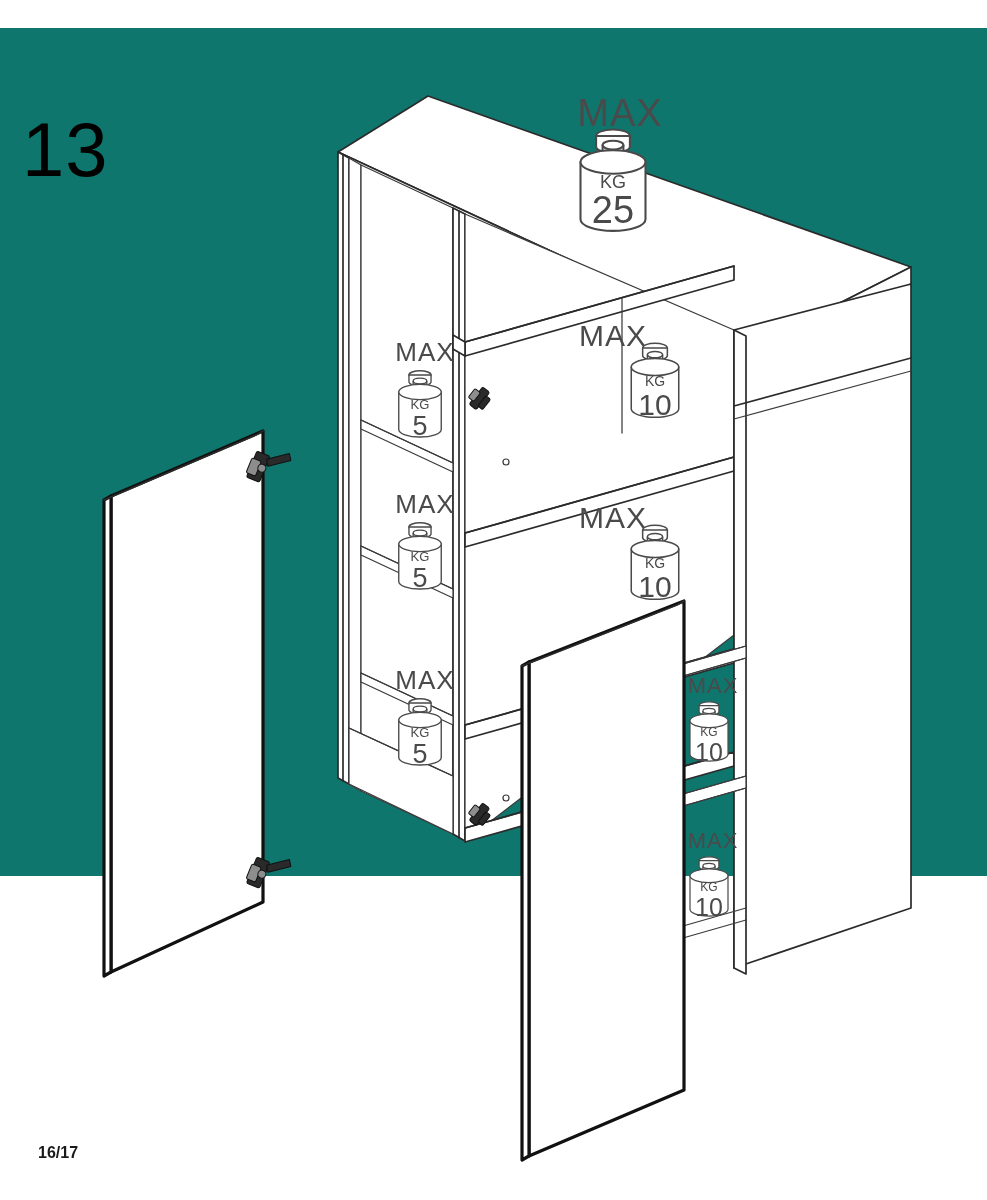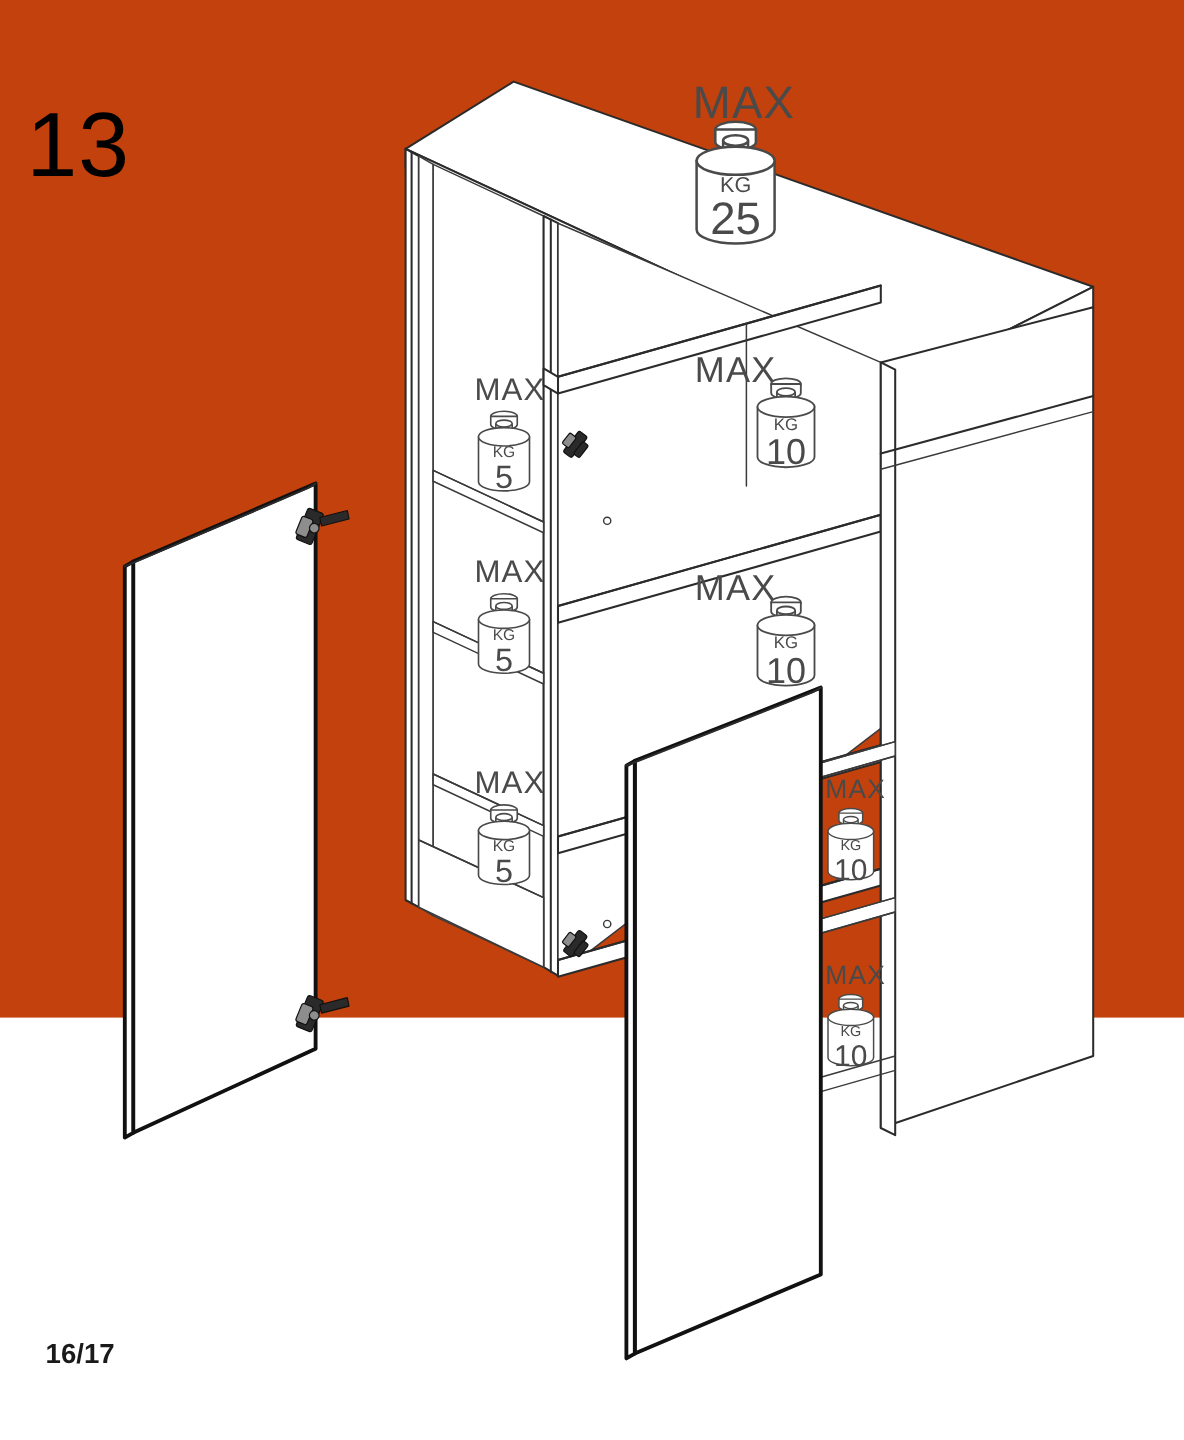--- a/index.html
+++ b/index.html
@@ -15,21 +15,22 @@
     overflow: hidden;
     font-family: "Liberation Sans", sans-serif;
     color: #000000;
   }
 
   #page {
     position: absolute;
     inset: 0;
     width: 987px;
     height: 848px;
-    background: #c2410c;
+    background: #0f766e;
+    margin-top: 28px;
   }
 
   
   #step-number {
     position: absolute;
     left: 22px;
     top: 84px;
     font-family: "Liberation Sans", sans-serif;
     font-size: 76px;
     font-weight: 400;
@@ -38,21 +39,21 @@
     color: #000000;
     user-select: none;
   }
 
   
   #page-indicator {
     position: absolute;
     left: 38px;
     top: 1117px;
     font-family: "Liberation Sans", sans-serif;
-    font-size: 23px;
+    font-size: 16px;
     font-weight: 700;
     line-height: 1;
     color: #1a1a1a;
     user-select: none;
   }
 
   
   #drawing {
     position: absolute;
     left: 16px;

